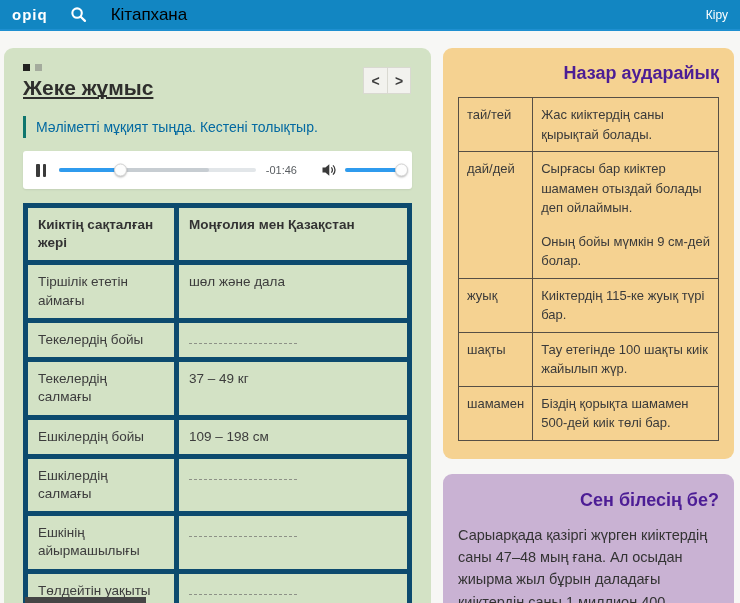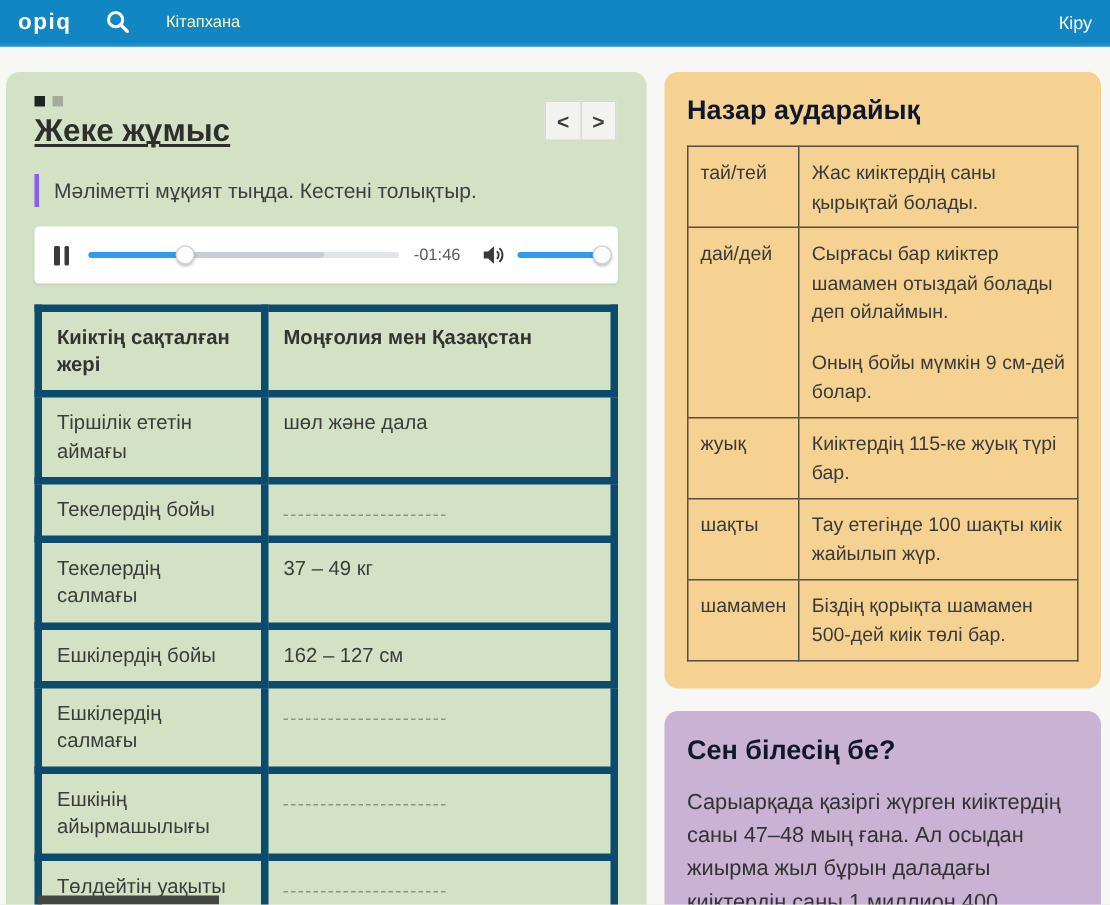--- a/index.html
+++ b/index.html
@@ -6,21 +6,21 @@
   html,body { width:740px; height:603px; }
   body { font-family:"Liberation Sans", sans-serif; background:#f7f7f5; }
   .page { position:relative; width:740px; height:603px; overflow:hidden; background:#f7f7f5; }
 
   
   .topbar { position:absolute; left:0; top:0; width:740px; height:31px;
             background:#1286c2; display:flex; align-items:center; padding:0 12px;
             border-bottom:2px solid #1e8fd0; }
   .logo { color:#fff; font-weight:bold; font-size:15px; letter-spacing:1px; cursor:pointer; }
   .search-btn { margin-left:22px; display:flex; align-items:center; cursor:pointer; }
-  .lib-link { margin-left:24px; color:#fef9c3; font-size:11px; cursor:pointer; }
+  .lib-link { margin-left:24px; color:#000000; font-size:17px; cursor:pointer; }
   .flex-spacer { flex:1; }
   .login-link { color:#fff; font-size:12px; cursor:pointer; }
 
   
   .panel { border-radius:9px; }
   .left-panel { position:absolute; left:4px; top:48px; width:427px; min-height:640px;
                 background:#d3e2c5; padding:16px 19px; }
   .right-col { position:absolute; left:443px; top:48px; width:291px; }
   .orange-panel { background:#f5d291; padding:15px 15px 18px; margin-bottom:15px; }
   .purple-panel { background:#c9b2d3; padding:16px 15px 20px; }
@@ -30,57 +30,57 @@
   .dot { width:7px; height:7px; display:inline-block; cursor:pointer; }
   .dot.active { background:#222220; }
   .dot.inactive { background:#a4ab9d; }
   h1 { font-size:21px; font-weight:600; color:#2e2e2c; margin-bottom:16px;text-decoration:underline; }
   .nav-btns { position:absolute; right:20px; top:19px; display:flex; }
   .nav-btns button { width:24px; height:27px; background:#f2f2ee; border:1px solid #d9d9d1;
                      color:#3c3c3c; font-size:14px; font-weight:bold; cursor:pointer;
                      display:flex; align-items:center; justify-content:center; }
   .nav-btns button:first-child { border-right:none; }
 
-  .instruction { border-left:3px solid #8b5cf6; padding:3px 0 3px 10px;
-                 font-size:14px; color:#404040; margin-bottom:13px; }
+  .instruction { border-left:3px solid #0f766e; padding:3px 0 3px 10px;
+                 font-size:14px; color:#0369a1; margin-bottom:13px; }
 
   
   .audio { background:#fff; border-radius:3px; height:38px; display:flex; align-items:center;
            padding:0 11px; margin-bottom:14px; box-shadow:0 1px 2px rgba(0,0,0,.08); }
   .pause-btn { background:none; border:none; display:flex; gap:3px; cursor:pointer; padding:2px; }
   .pause-btn .bar { width:3.5px; height:13px; background:#3a3a3a; border-radius:1px; display:block; }
   .track { flex:1; height:4px; border-radius:2px; background:#e2e6e9; position:relative;
            margin:0 10px 0 11px; cursor:pointer; }
   .buffered { position:absolute; left:0; top:0; height:100%; background:#c7cdd2; border-radius:2px; }
   .played { position:absolute; left:0; top:0; height:100%; background:#2f9bee; border-radius:2px; }
   .thumb { position:absolute; right:-7px; top:50%; transform:translateY(-50%);
            width:13px; height:13px; background:#fdfdfd; border:1px solid #d3d3d3;
            border-radius:50%; box-shadow:0 1px 2px rgba(0,0,0,.25); cursor:pointer; }
-  .time { font-size:11px; color:#595d61; margin-right:14px; white-space:nowrap; }
+  .time { font-size:11px; color:#595d61; margin-right:24px; white-space:nowrap; }
   .vol-icon { display:flex; align-items:center; margin-right:8px; cursor:pointer; }
   .vol-track { width:56px; height:4px; border-radius:2px; background:#e2e6e9; position:relative; cursor:pointer; }
   .vol-fill { position:absolute; left:0; top:0; height:100%; background:#2f9bee; border-radius:2px; }
 
   
   table { border-collapse:collapse; width:100%; }
   .fill-table { font-size:13.5px; color:#3c3c3c; }
   .fill-table th, .fill-table td { border:5px solid #0c4a6e; padding:8px 10px;
                                    text-align:left; vertical-align:top; line-height:1.35; }
   .fill-table th { font-weight:bold; color:#333; }
   .fill-table .c1 { width:151px; }
   .blank-line { display:inline-block; width:108px; height:9px;
                 border-bottom:1px dashed #8d9187; }
 
   .vocab-table { font-size:13px; color:#3a3a3a; }
   .vocab-table td { border:1px solid #564f45; padding:7px 8px; vertical-align:top; line-height:1.5; }
   .vocab-table .term { width:70px; }
   .vocab-table p { margin:0; }
   .vocab-table p + p { margin-top:14px; }
 
-  h2 { font-size:18px; font-weight:600; color:#0f172a; margin-bottom:13px; }
+  h2 { font-size:18px; font-weight:600; color:#4c1d95; margin-bottom:13px;text-align:right; }
   .purple-panel p { font-size:14.5px; color:#333; line-height:1.55; }
 
   .cutoff-bar { position:absolute; left:25px; top:597px; width:121px; height:6px; background:#454545; }
 </style>
 </head>
 <body>
 
 <div class="page">
 
   <header class="topbar">
@@ -153,21 +153,21 @@
         <tr>
           <td class="c1">Текелердің бойы</td>
           <td><span class="blank-line"></span></td>
         </tr>
         <tr>
           <td class="c1">Текелердің салмағы</td>
           <td>37 – 49 кг</td>
         </tr>
         <tr>
           <td class="c1">Ешкілердің бойы</td>
-          <td>162 – 127 см</td>
+          <td>109 – 198 см</td>
         </tr>
         <tr>
           <td class="c1">Ешкілердің салмағы</td>
           <td><span class="blank-line"></span></td>
         </tr>
         <tr>
           <td class="c1">Ешкінің айырмашылығы</td>
           <td><span class="blank-line"></span></td>
         </tr>
         <tr>

